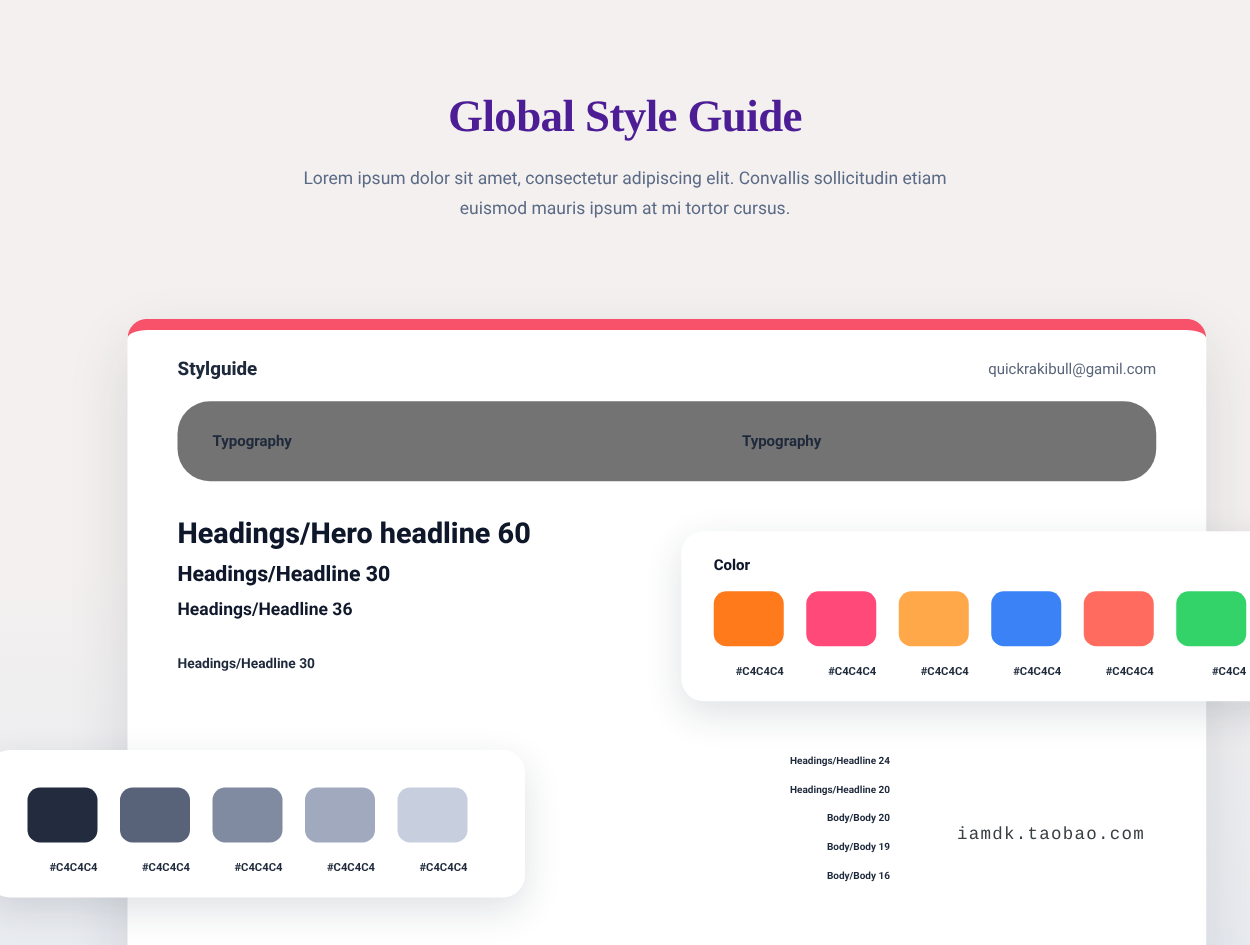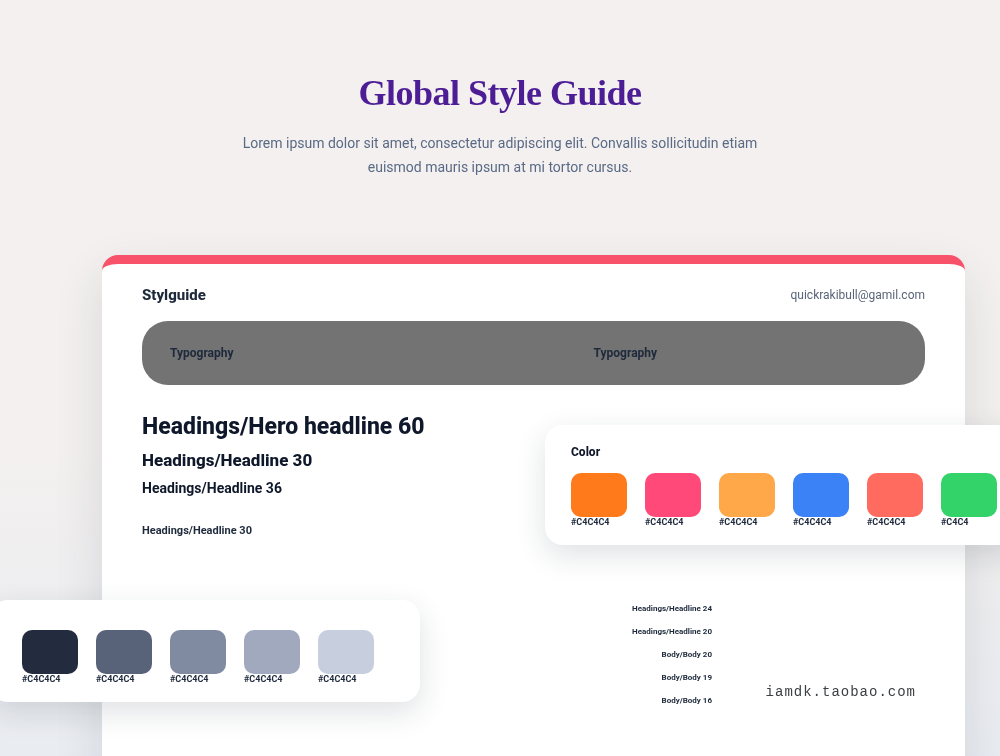--- a/index.html
+++ b/index.html
@@ -108,22 +108,22 @@
   .color-panel h3 {
     font-size: 12px;
     font-weight: 800;
     color: #0f172a;
     margin-bottom: 14px;
   }
   .swatch-row { display: flex; gap: 18px; }
   .swatch {
     display: flex;
     flex-direction: column;
-    align-items: flex-start;
-    gap: 0;
+    align-items: flex-end;
+    gap: 16px;
   }
   .chip {
     width: 56px;
     height: 44px;
     border-radius: 10px;
   }
   .hex {
     font-size: 9px;
     font-weight: 700;
     color: #1e293b;
@@ -138,21 +138,21 @@
     background: #fff;
     border-radius: 18px;
     box-shadow: 0 10px 30px rgba(30,41,59,.14);
     padding: 30px 0 18px 32px;
   }
   .gray-panel .swatch-row { gap: 18px; }
 
   .watermark {
     position: absolute;
     right: 84px;
-    top: 684px;
+    top: 660px;
     font-family: "Courier New", monospace;
     font-size: 14px;
     letter-spacing: 1px;
     color: #3a3f44;
   }
 </style>
 </head>
 <body>
 
 <div class="hero">

